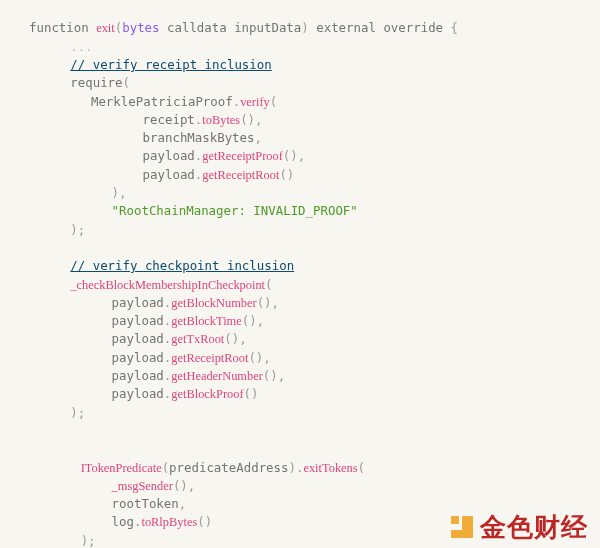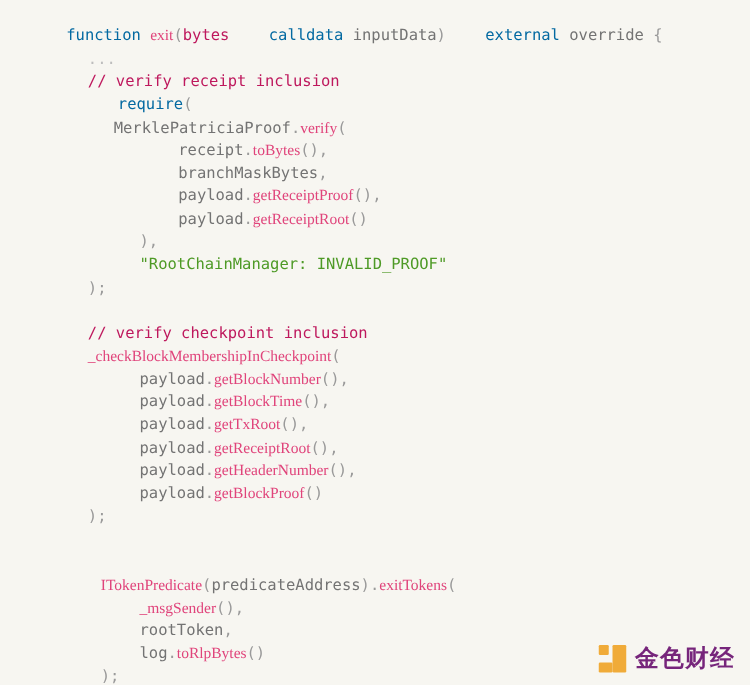--- a/index.html
+++ b/index.html
@@ -32,26 +32,26 @@
     line-height: 18.3px;
     white-space: pre;
     letter-spacing: 0px;
   }
   .ln {
     display: block;
     height: 18.3px;
     white-space: pre;
   }
   
-  .t-kw      { color: #0369a1; margin-left: 24px; }  
+  .t-kw      { color: #737373; }  
   .t-fnname  { color: #e0447b; font-family: Liberation Serif, serif; }  
-  .t-type    { color: #be185d; }  
+  .t-type    { color: #8b5cf6; }  
   .t-plain   { color: #737373; }  
   .t-punct   { color: #9a9a9a; }  
-  .t-comment { color: #be185d; }  
+  .t-comment { color: #0c4a6e; text-decoration: underline; }  
   .t-string  { color: #4e9a26; }  
   .t-dim     { color: #bdbdbd; }  
 
   
   #watermark {
     position: absolute;
     right: 12px;
     bottom: 10px;
     display: flex;
     align-items: center;
@@ -86,23 +86,23 @@
     position: absolute;
     left: 0;
     top: 14px;
     width: 11px;
     height: 8px;
     background: #f0a830;
     border-radius: 1px;
   }
   #wm-text {
     font-family: "DejaVu Sans", "Liberation Sans", sans-serif;
-    font-size: 19px;
+    font-size: 26px;
     font-weight: bold;
-    color: #701a75;
+    color: #b91c1c;
     letter-spacing: 1px;
     line-height: 22px;
   }
 </style>
 </head>
 <body>
 
 <div id="code-surface">
   <pre id="code-block"><span class="ln" style="padding-left: 0px;"><span class="t-kw">function</span><span class="t-plain"> </span><span class="t-fnname">exit</span><span class="t-punct">(</span><span class="t-type">bytes</span><span class="t-plain"> </span><span class="t-kw">calldata</span><span class="t-plain"> </span><span class="t-plain">inputData</span><span class="t-punct">)</span><span class="t-plain"> </span><span class="t-kw">external</span><span class="t-plain"> </span><span class="t-plain">override</span><span class="t-plain"> </span><span class="t-punct">{</span></span><span class="ln" style="padding-left: 41.31px;"><span class="t-dim">...</span></span><span class="ln" style="padding-left: 41.31px;"><span class="t-comment">// verify receipt inclusion</span></span><span class="ln" style="padding-left: 41.31px;"><span class="t-kw">require</span><span class="t-punct">(</span></span><span class="ln" style="padding-left: 61.965px;"><span class="t-plain">MerklePatriciaProof</span><span class="t-punct">.</span><span class="t-fnname">verify</span><span class="t-punct">(</span></span><span class="ln" style="padding-left: 113.602px;"><span class="t-plain">receipt</span><span class="t-punct">.</span><span class="t-fnname">toBytes</span><span class="t-punct">(),</span></span><span class="ln" style="padding-left: 113.602px;"><span class="t-plain">branchMaskBytes</span><span class="t-punct">,</span></span><span class="ln" style="padding-left: 113.602px;"><span class="t-plain">payload</span><span class="t-punct">.</span><span class="t-fnname">getReceiptProof</span><span class="t-punct">(),</span></span><span class="ln" style="padding-left: 113.602px;"><span class="t-plain">payload</span><span class="t-punct">.</span><span class="t-fnname">getReceiptRoot</span><span class="t-punct">()</span></span><span class="ln" style="padding-left: 82.62px;"><span class="t-punct">),</span></span><span class="ln" style="padding-left: 82.62px;"><span class="t-string">"RootChainManager: INVALID_PROOF"</span></span><span class="ln" style="padding-left: 41.31px;"><span class="t-punct">);</span></span><span class="ln" style="padding-left: 0px;">&nbsp;</span><span class="ln" style="padding-left: 41.31px;"><span class="t-comment">// verify checkpoint inclusion</span></span><span class="ln" style="padding-left: 41.31px;"><span class="t-fnname">_checkBlockMembershipInCheckpoint</span><span class="t-punct">(</span></span><span class="ln" style="padding-left: 82.62px;"><span class="t-plain">payload</span><span class="t-punct">.</span><span class="t-fnname">getBlockNumber</span><span class="t-punct">(),</span></span><span class="ln" style="padding-left: 82.62px;"><span class="t-plain">payload</span><span class="t-punct">.</span><span class="t-fnname">getBlockTime</span><span class="t-punct">(),</span></span><span class="ln" style="padding-left: 82.62px;"><span class="t-plain">payload</span><span class="t-punct">.</span><span class="t-fnname">getTxRoot</span><span class="t-punct">(),</span></span><span class="ln" style="padding-left: 82.62px;"><span class="t-plain">payload</span><span class="t-punct">.</span><span class="t-fnname">getReceiptRoot</span><span class="t-punct">(),</span></span><span class="ln" style="padding-left: 82.62px;"><span class="t-plain">payload</span><span class="t-punct">.</span><span class="t-fnname">getHeaderNumber</span><span class="t-punct">(),</span></span><span class="ln" style="padding-left: 82.62px;"><span class="t-plain">payload</span><span class="t-punct">.</span><span class="t-fnname">getBlockProof</span><span class="t-punct">()</span></span><span class="ln" style="padding-left: 41.31px;"><span class="t-punct">);</span></span><span class="ln" style="padding-left: 0px;">&nbsp;</span><span class="ln" style="padding-left: 0px;">&nbsp;</span><span class="ln" style="padding-left: 51.6375px;"><span class="t-fnname">ITokenPredicate</span><span class="t-punct">(</span><span class="t-plain">predicateAddress</span><span class="t-punct">)</span><span class="t-punct">.</span><span class="t-fnname">exitTokens</span><span class="t-punct">(</span></span><span class="ln" style="padding-left: 82.62px;"><span class="t-fnname">_msgSender</span><span class="t-punct">(),</span></span><span class="ln" style="padding-left: 82.62px;"><span class="t-plain">rootToken</span><span class="t-punct">,</span></span><span class="ln" style="padding-left: 82.62px;"><span class="t-plain">log</span><span class="t-punct">.</span><span class="t-fnname">toRlpBytes</span><span class="t-punct">()</span></span><span class="ln" style="padding-left: 51.6375px;"><span class="t-punct">);</span></span></pre>
 

